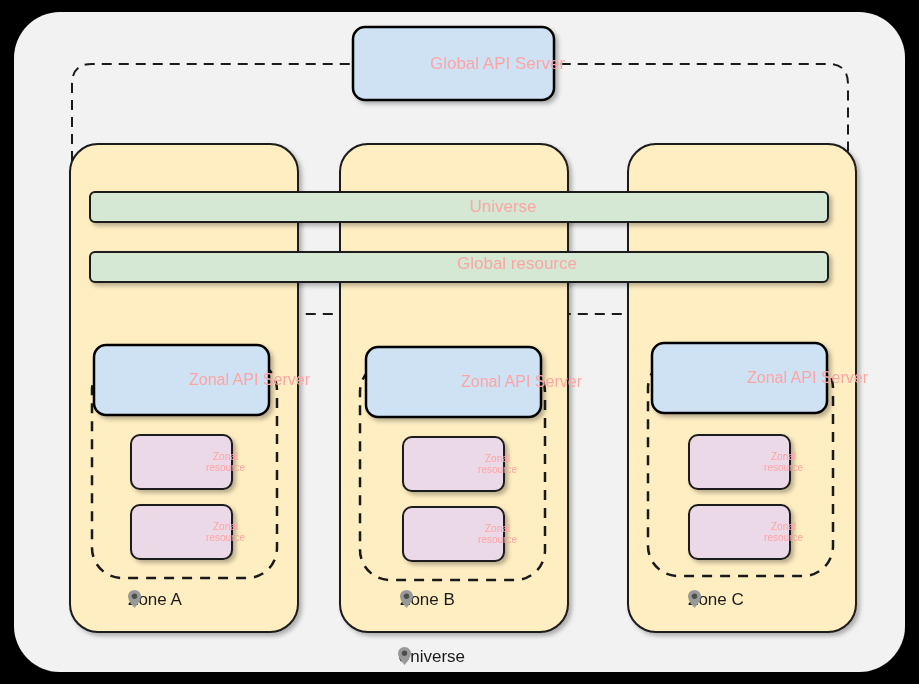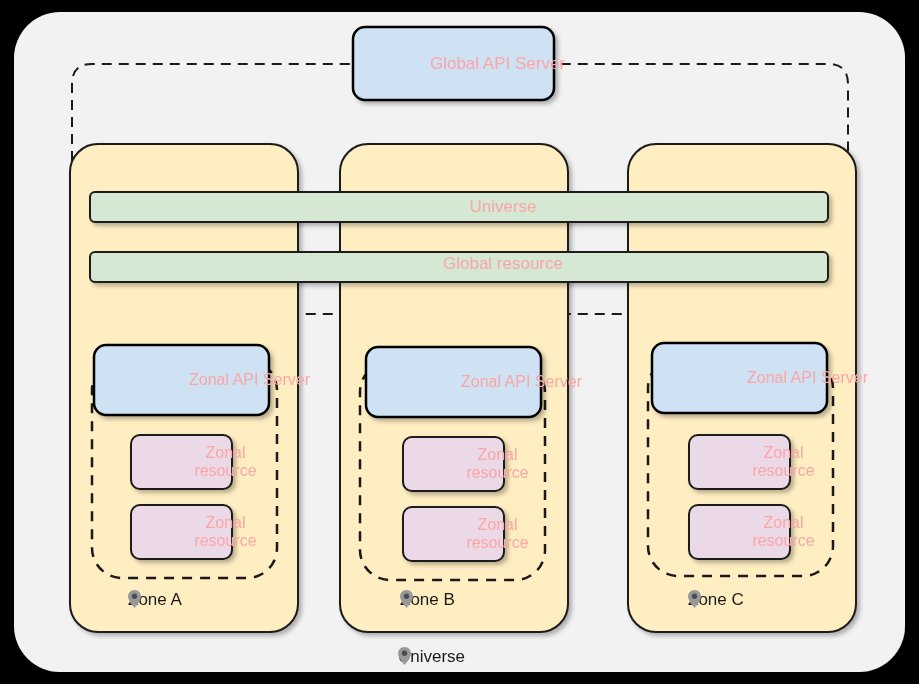--- a/index.html
+++ b/index.html
@@ -31,21 +31,21 @@
     justify-content: center;
     text-align: center;
     color: #fca5a5;
     line-height: 1.15;
     pointer-events: none;
     white-space: pre-line;
     padding-left: 44px;
   }
   .lbl-17 { font-size: 17px; }
   .lbl-16 { font-size: 16px; margin-left: 24px; }
-  .lbl-15 { font-size: 16px; }
+  .lbl-15 { font-size: 10px; }
   .zone-tag {
     position: absolute;
     display: flex;
     align-items: center;
     gap: 7px;
     font-size: 17px;
     color: #1a1a1a;
   }
   .pin {
     width: 13px;
@@ -95,21 +95,21 @@
     <rect x="403" y="507" width="101" height="54" rx="9" ry="9" fill="#ecd9e8" stroke="#1a1a1a" stroke-width="2" filter="url(#softshadow)"></rect>
 
     <rect x="689" y="435" width="101" height="54" rx="9" ry="9" fill="#ecd9e8" stroke="#1a1a1a" stroke-width="2" filter="url(#softshadow)"></rect>
     <rect x="689" y="505" width="101" height="54" rx="9" ry="9" fill="#ecd9e8" stroke="#1a1a1a" stroke-width="2" filter="url(#softshadow)"></rect>
   </svg>
 
   <div class="lbl lbl-17" style="left:353px; top:27px; width:201px; height:73px;">Global API Server</div>
 
   <div class="lbl lbl-17" style="left:90px; top:192px; width:738px; height:30px;">Universe</div>
 
-  <div class="lbl lbl-17" style="left:90px; top:252px; width:738px; height:24px;">Global resource</div>
+  <div class="lbl lbl-17" style="left:104px; top:252px; width:738px; height:24px;">Global resource</div>
 
   <div class="lbl lbl-16" style="left:94px; top:345px; width:175px; height:70px;">Zonal API Server</div>
   <div class="lbl lbl-16" style="left:366px; top:347px; width:175px; height:70px;">Zonal API Server</div>
   <div class="lbl lbl-16" style="left:652px; top:343px; width:175px; height:70px;">Zonal API Server</div>
 
   <div class="lbl lbl-15" style="left:131px; top:435px; width:101px; height:54px;">Zonal
 resource</div>
   <div class="lbl lbl-15" style="left:131px; top:505px; width:101px; height:54px;">Zonal
 resource</div>
 

